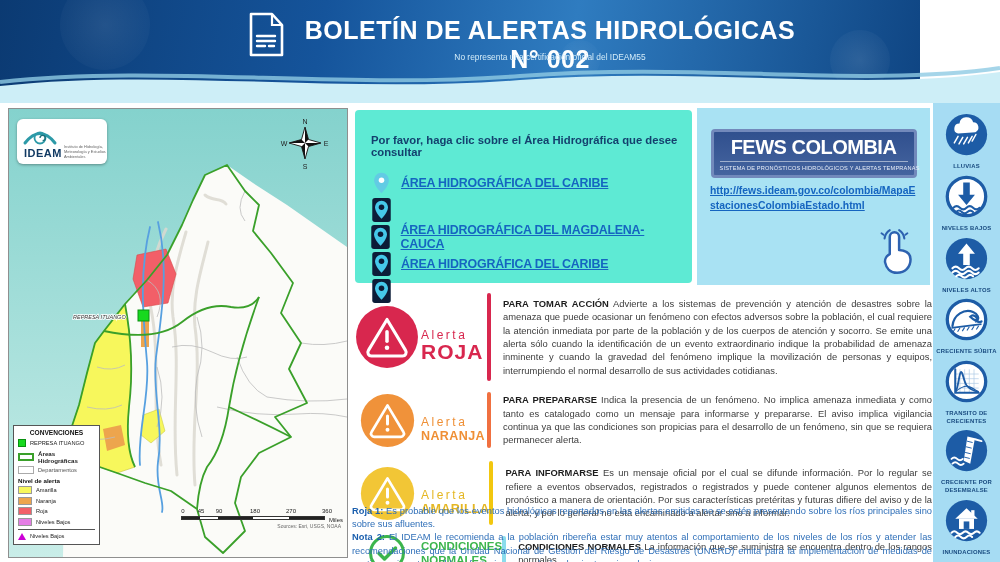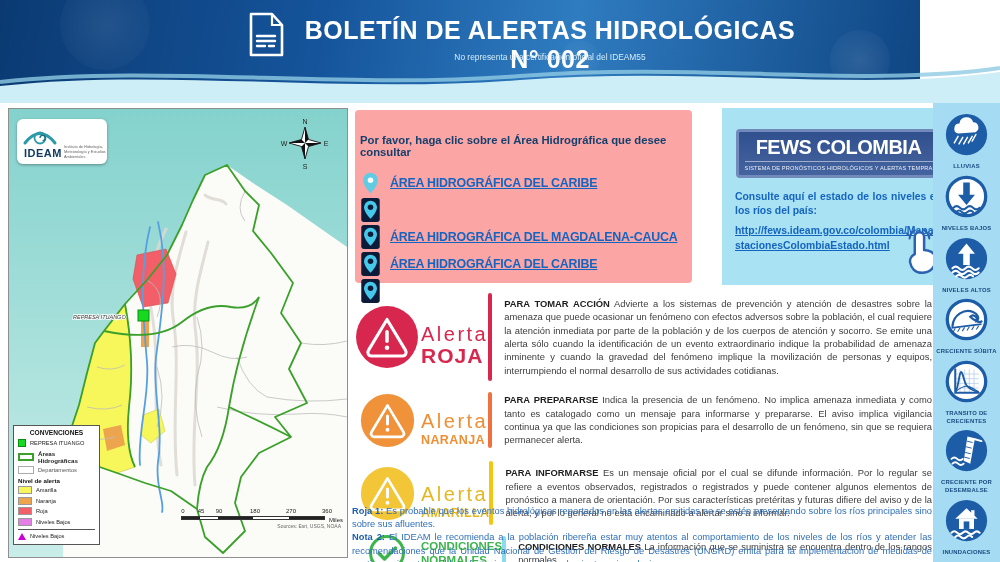--- a/index.html
+++ b/index.html
@@ -55,45 +55,45 @@
   .sb-labels { position:relative; height:8px; }
   .sb-labels span { position:absolute; transform:translateX(-50%); }
   .sb-bar { position:relative; width:144px; height:4px; border:1px solid #333; display:flex; }
   .sb-bar i { display:block; height:100%; }
   .seg-b { background:#222;} .seg-w { background:#fff;}
   .sb-unit { position:absolute; left:148px; top:9px; }
   .sb-src { text-align:right; width:160px; font-size:5px; color:#666; margin-top:3px;}
 
   
   .links-panel { position:absolute; top:110px; left:355px; width:337px; height:173px;
-    background:#fca5a5; border-radius:4px; padding:24px 10px 0 5px;}
+    background:#5eead4; border-radius:4px; padding:24px 10px 0 16px;}
   .links-title { color:#14406e; font-weight:bold; font-size:11.3px; margin-bottom:11px; }
   .link-row { display:flex; align-items:center; gap:10px; height:27px; }
   .link-row a { color:#1565c0; font-weight:bold; font-size:12.4px; text-decoration:underline; letter-spacing:-.2px;}
   .pin-wrap { width:20px; display:flex; justify-content:center;}
 
   
-  .fews-panel { position:absolute; top:108px; left:722px; width:233px; height:177px; background:#a9e2f3; }
+  .fews-panel { position:absolute; top:108px; left:697px; width:233px; height:177px; background:#a9e2f3; }
   .fews-banner { width:206px; margin:21px auto 0; background:linear-gradient(#30508e,#45649f);
     border:3px solid #7289bb; border-radius:4px; padding:4px 6px 4px; text-align:center;}
   .fews-banner .ft { color:#fff; font-weight:bold; font-size:20px; letter-spacing:-.5px; white-space:nowrap;}
   .fews-banner .fs { color:#e8eef8; font-size:5.6px; letter-spacing:.2px; border-top:1px solid rgba(255,255,255,.5);
     margin-top:2px; padding-top:2.5px; white-space:nowrap;}
   .fews-text { margin:12px 13px 0; color:#1565c0; font-weight:bold; font-size:10.4px; line-height:1.35; text-align:justify;}
   .fews-link { display:block; margin:5px 13px 0; color:#1565c0; font-weight:bold; font-size:10.4px;
     line-height:1.5; word-break:break-all; text-decoration:underline;}
   .hand-icon { position:absolute; right:10px; bottom:2px; }
 
   
   .alerts { position:absolute; top:293px; left:355px; width:577px; }
   .alert-row { display:flex; align-items:stretch; }
   .r1 { margin-bottom:11px;} .r2 { margin-bottom:13px;} .r3 { margin-bottom:9px;}
   .al-icon { flex:0 0 64px; display:flex; justify-content:center; align-items:center;}
   .al-label { flex:0 0 68px; display:flex; flex-direction:column; justify-content:center; padding-left:2px;}
-  .al-word { font-size:20px; letter-spacing:2.5px;margin-top:17px; }
+  .al-word { font-size:12px; letter-spacing:2.5px;margin-top:17px; }
   .al-name { font-size:21px; font-weight:bold; letter-spacing:1px; margin-top:-2px;}
   .nm-sm { font-size:12.5px; letter-spacing:.4px; margin-top:0;}
   .red-t { color:#d8274e;} .orange-t { color:#ef8f35;} .yellow-t { color:#e5b723;}
   .green-t { color:#3cb54c; font-size:11.5px; font-weight:bold; line-height:1.25;}
   .al-bar { flex:0 0 4px; border-radius:2px; align-self:center;}
   .bar-red { background:#d8274e; height:88px;}
   .bar-orange { background:#f07040; height:56px;}
   .bar-yellow { background:#f2c70f; height:64px;}
   .bar-cyan { background:#8adcec; height:34px;}
   .al-text { flex:1; margin-left:12px; font-size:9.4px; color:#3c3c3c; line-height:1.43;
@@ -328,21 +328,20 @@
           </svg>
       </span>
     </div>
   </section>
 
   <section class="fews-panel">
     <div class="fews-banner">
       <div class="ft">FEWS COLOMBIA</div>
       <div class="fs">SISTEMA DE PRONÓSTICOS HIDROLÓGICOS Y ALERTAS TEMPRANAS</div>
     </div>
-    <div class="fews-text">Consulte aquí el estado de los niveles en los ríos del país:</div>
     <a class="fews-link" href="#" title="http://fews.ideam.gov.co/colombia/MapaEstacionesColombiaEstado.html">http://fews.ideam.gov.co/colombia/MapaEstacionesColombiaEstado.html</a>
     <span class="hand-icon">
       <svg width="48" height="54" viewBox="0 0 46 52">
         <g fill="none" stroke="#2d62b0" stroke-width="2.4" stroke-linejoin="round" stroke-linecap="round">
           <path d="M17,28 V11.5 a4.5,4.5 0 0 1 9,0 V24 c7,0.5 11,3 11,9 c0,8 -5.5,13 -13,13 c-6.5,0 -10.5,-4.5 -11.5,-10 c-0.5,-3 1.5,-6.5 4.5,-8 z" fill="#fff"></path>
           <path d="M12,13 A11,11 0 0 1 17,5" stroke-width="2"></path>
           <path d="M26,5 A11,11 0 0 1 31,13" stroke-width="2"></path>
           <path d="M9,8 l2,1.5 M34,8 l-2,1.5" stroke-width="1.8"></path>
         </g>
       </svg>

